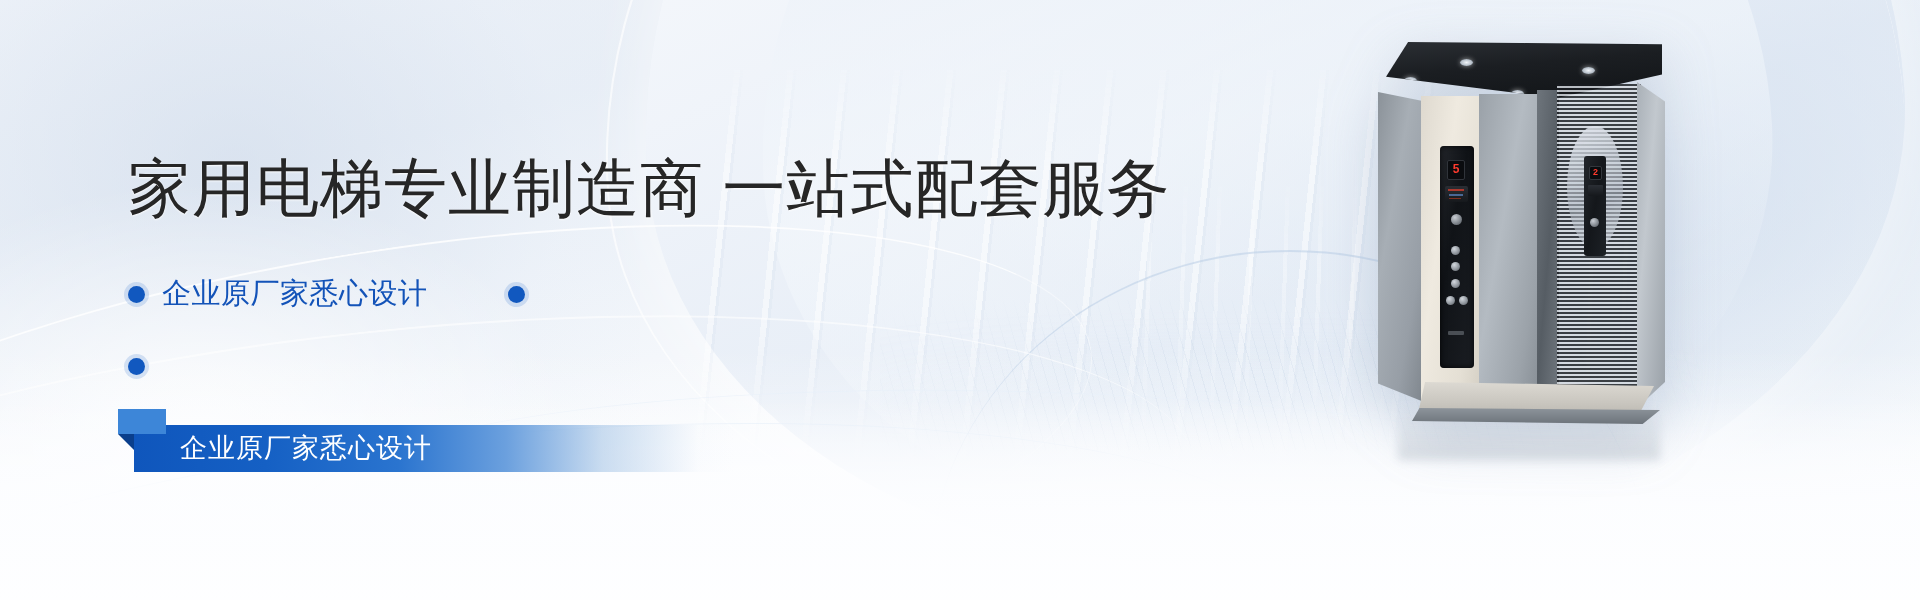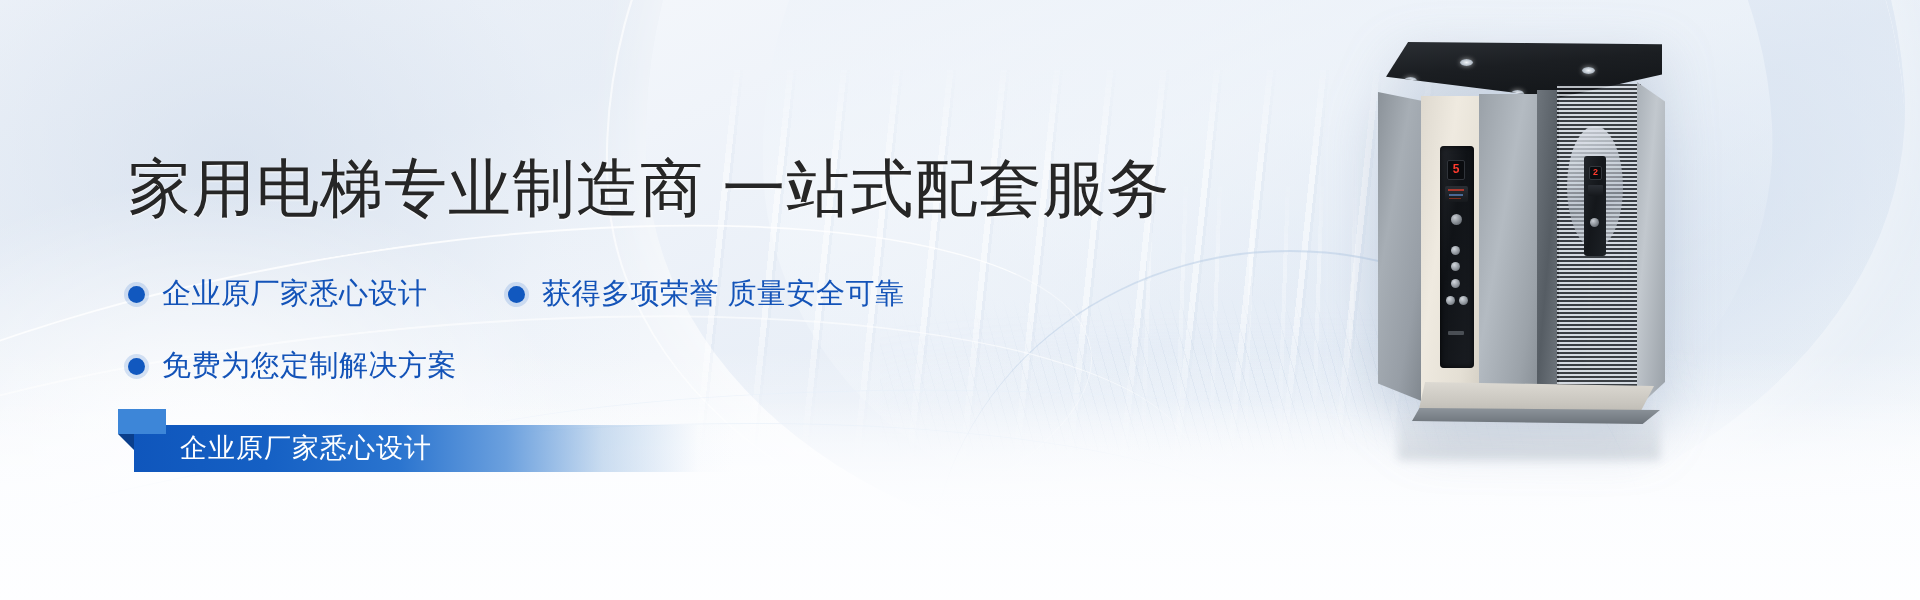--- a/index.html
+++ b/index.html
@@ -409,27 +409,25 @@
 
   <div class="bullets">
 
     <div class="bullet">
       <span class="dot"></span>
       <span class="bullet-label">企业原厂家悉心设计</span>
     </div>
 
     <div class="bullet">
       <span class="dot"></span>
-      <span class="bullet-label">获得多项荣誉 质量安全可靠</span>
     </div>
 
 
     <div class="bullet">
       <span class="dot"></span>
-      <span class="bullet-label">免费为您定制解决方案</span>
     </div>
 
   </div>
 
   <div class="ribbon-wrap">
     <div class="ribbon-bar"></div>
     <div class="ribbon-fold"></div>
     <div class="ribbon-tab"></div>
     <div class="ribbon-text">企业原厂家悉心设计</div>
   </div>

